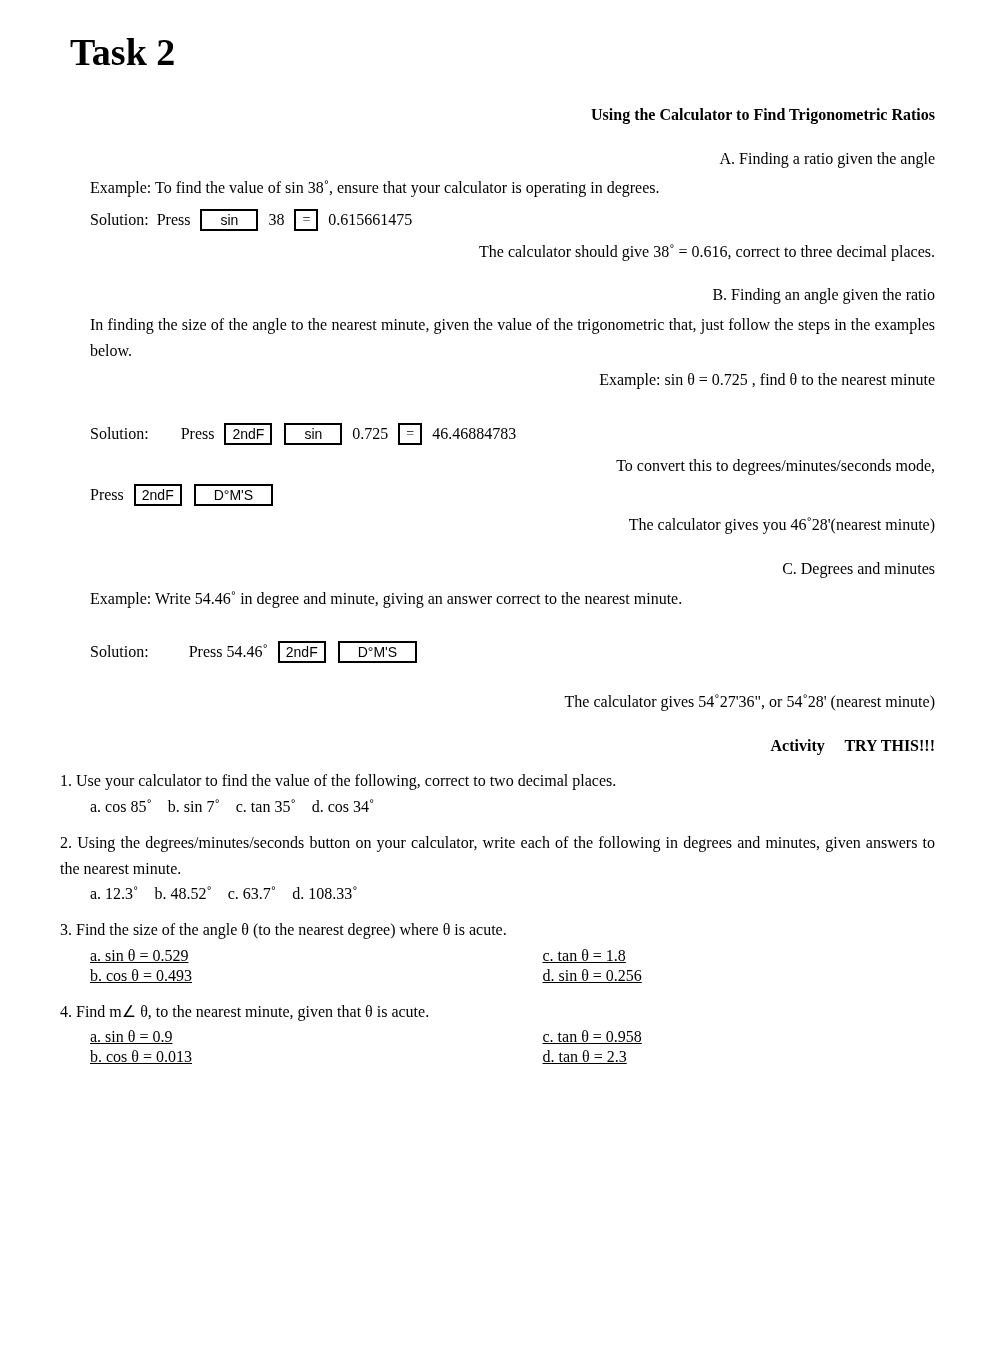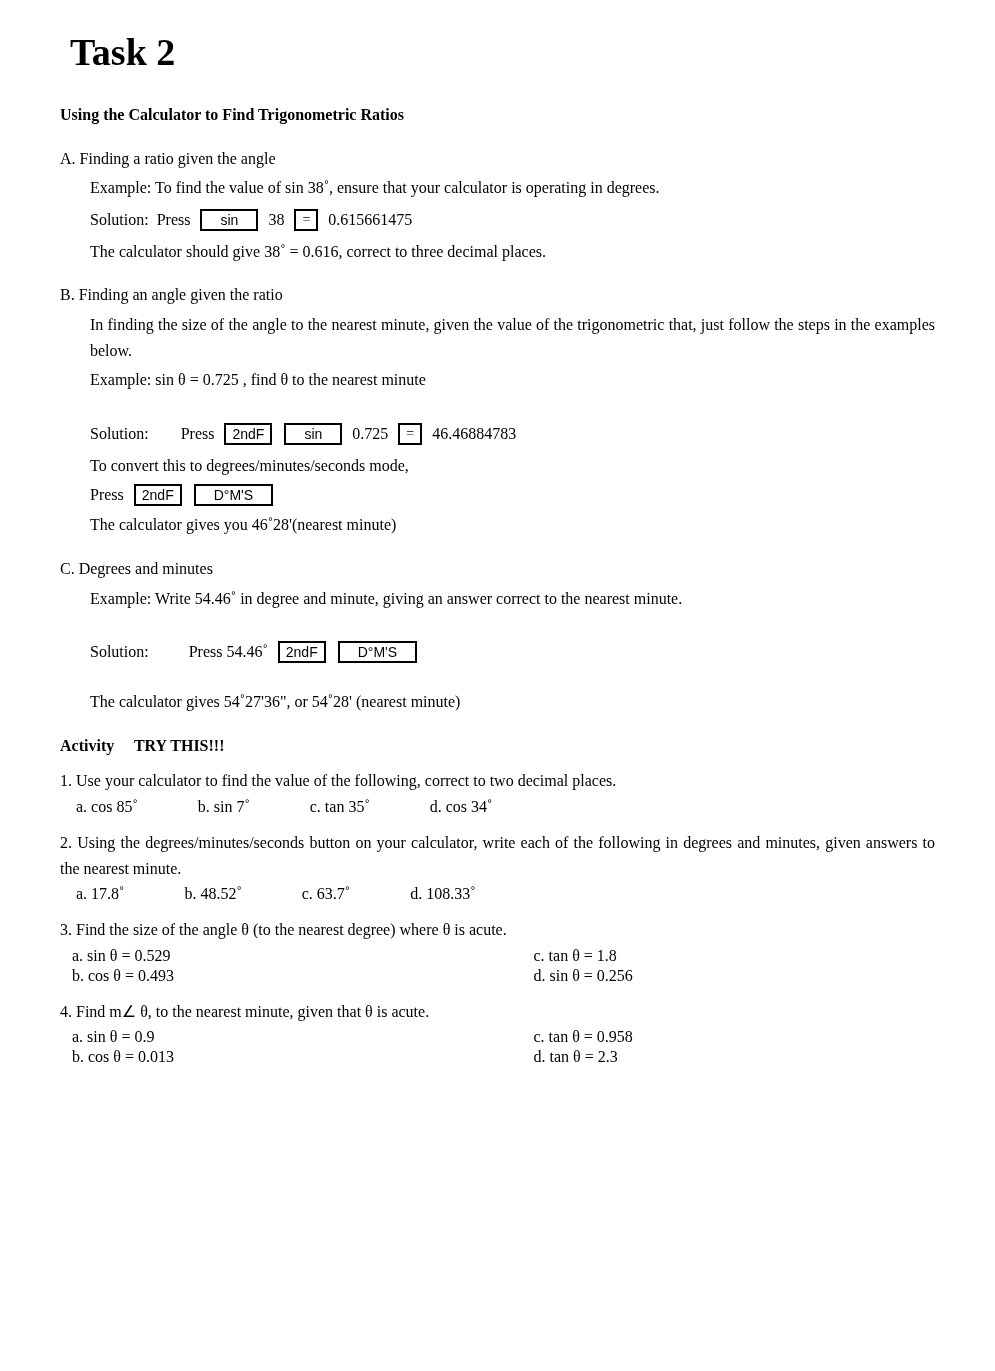--- a/index.html
+++ b/index.html
@@ -20,20 +20,21 @@
     .section-title {
       font-weight: bold;
       margin-bottom: 8px;
     }
     .indent {
       margin-left: 30px;
     }
     p {
       line-height: 1.6;
       margin-bottom: 4px;
+      text-align: right;
     }
     .key-box {
       display: inline-block;
       border: 2px solid #000;
       padding: 1px 18px;
       font-size: 14px;
       font-family: Arial, sans-serif;
       margin: 0 2px;
       vertical-align: middle;
       background: #fff;
@@ -59,31 +60,32 @@
     .activity-header {
       font-weight: bold;
       margin-bottom: 10px;
       margin-top: 10px;
     }
     .question-block {
       margin-bottom: 14px;
     }
     .answers-row {
       display: flex;
-      gap: 60px;
-      margin-left: 16px;
+      gap: 16px;
+      margin-left: 30px;
       margin-top: 2px;
       flex-wrap: wrap;
     }
     .answers-grid {
       display: grid;
       grid-template-columns: 1fr 1fr;
       gap: 2px 60px;
-      margin-left: 12px;
+      margin-left: 30px;
       margin-top: 2px;
+      text-decoration: underline;
     }
     .equals-box {
       display: inline-block;
       border: 2px solid #000;
       padding: 1px 6px;
       font-size: 14px;
       margin: 0 2px;
       vertical-align: middle;
       background: #fff;
       min-width: 22px;
@@ -197,21 +199,21 @@
       <span>d. cos 34˚</span>
     </div>
   </div>
 
   <div class="question-block">
     <p class="justify">
       <span>2.</span>
       <span>Using the degrees/minutes/seconds button on your calculator, write each of the following in degrees and minutes, given answers to the nearest minute.</span>
     </p>
     <div class="answers-row">
-      <span>a.  17.8˚</span>
+      <span>a.  12.3˚</span>
       <span>b. 48.52˚</span>
       <span>c. 63.7˚</span>
       <span>d. 108.33˚</span>
     </div>
   </div>
 
   <div class="question-block">
     <p class="justify">
       <span>3.</span>
       <span>Find the size of the angle θ (to the nearest degree) where θ is acute.</span>

